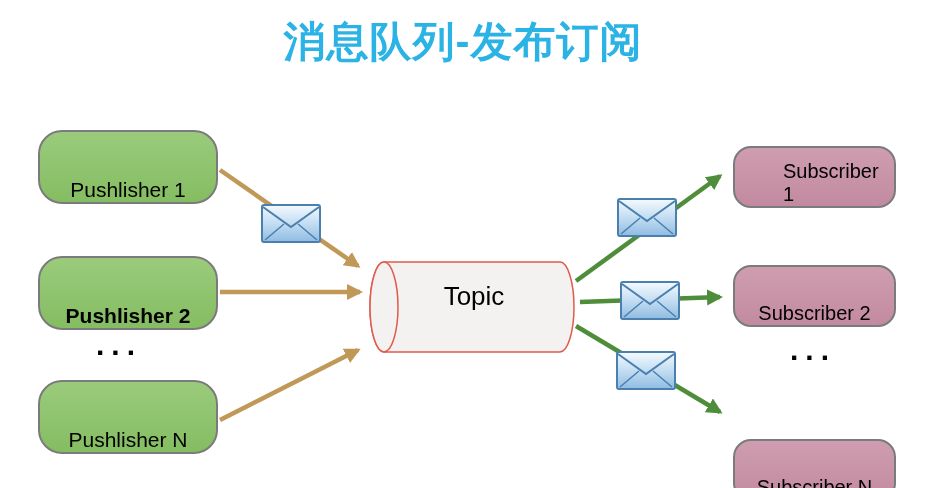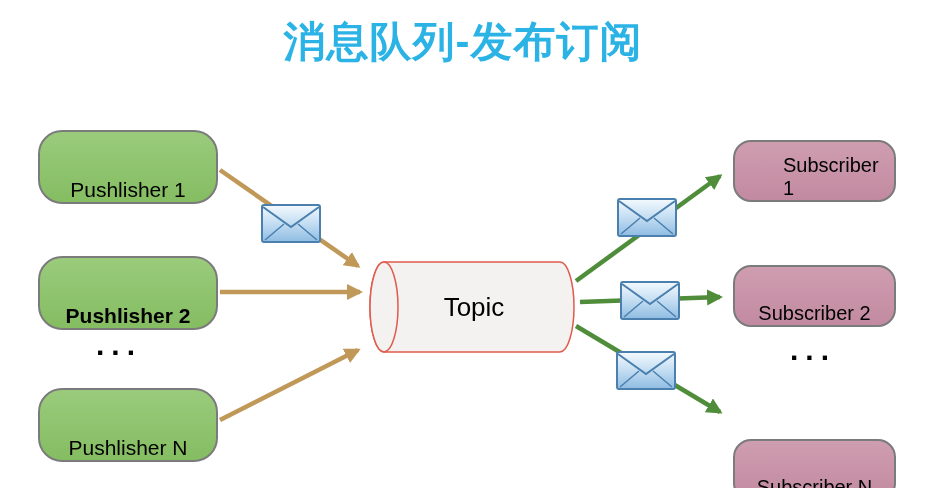--- a/index.html
+++ b/index.html
@@ -45,48 +45,48 @@
   .pub-box {
     left: 38px;
     width: 180px;
     height: 74px;
     border-radius: 24px;
     background: linear-gradient(#9ACB7C, #85BD62);
     font-size: 21px;
   }
   .pub-1 { top: 130px; }
   .pub-2 { top: 256px; font-weight: bold; }
-  .pub-3 { top: 388px; }
+  .pub-3 { top: 380px; }
   .sub-box {
     left: 733px;
     width: 163px;
     height: 62px;
     border-radius: 18px;
     background: linear-gradient(#CF9DB0, #C28AA0);
     font-size: 20px;
   }
-  .sub-1 { top: 140px; padding-left: 48px; }
+  .sub-1 { top: 146px; padding-left: 48px; }
   .sub-2 { top: 265px; }
   .sub-3 { top: 391px; margin-top: 48px; }
   .ellipsis {
     position: absolute;
     width: 70px;
     text-align: center;
     font-size: 30px;
     font-weight: bold;
     letter-spacing: 7px;
     color: #000000;
     line-height: 10px;
   }
   .ellipsis-left  { left: 84px;  top: 340px; }
   .ellipsis-right { left: 778px; top: 345px; }
   .topic-label {
     position: absolute;
     left: 386px;
-    top: 262px;
+    top: 251px;
     width: 176px;
     height: 90px;
     display: flex;
     align-items: center;
     justify-content: center;
     font-size: 26px;
     color: #000000;
   }
 </style>
 </head>

